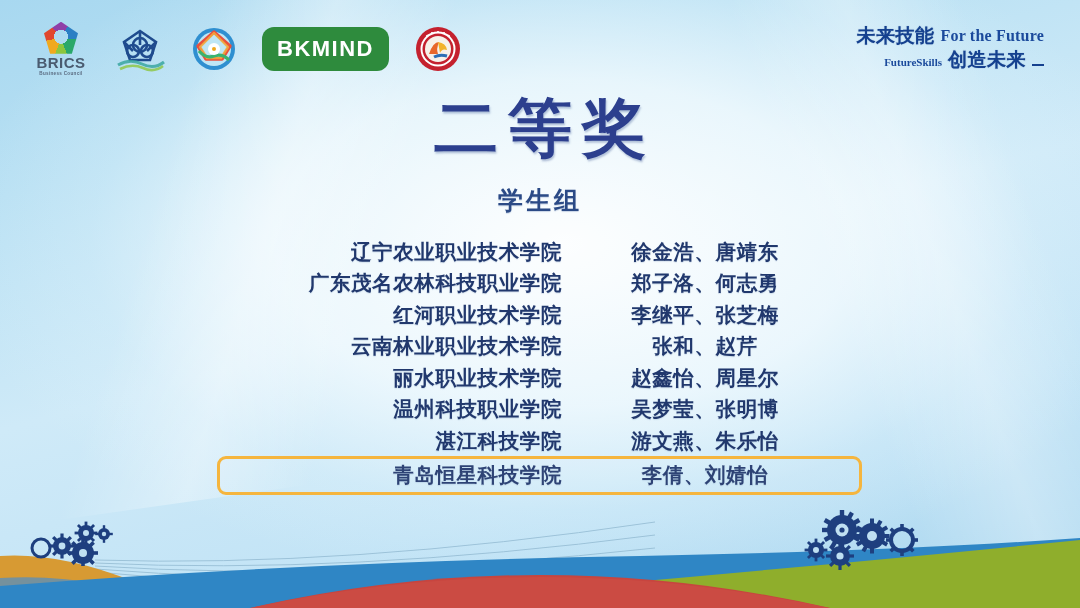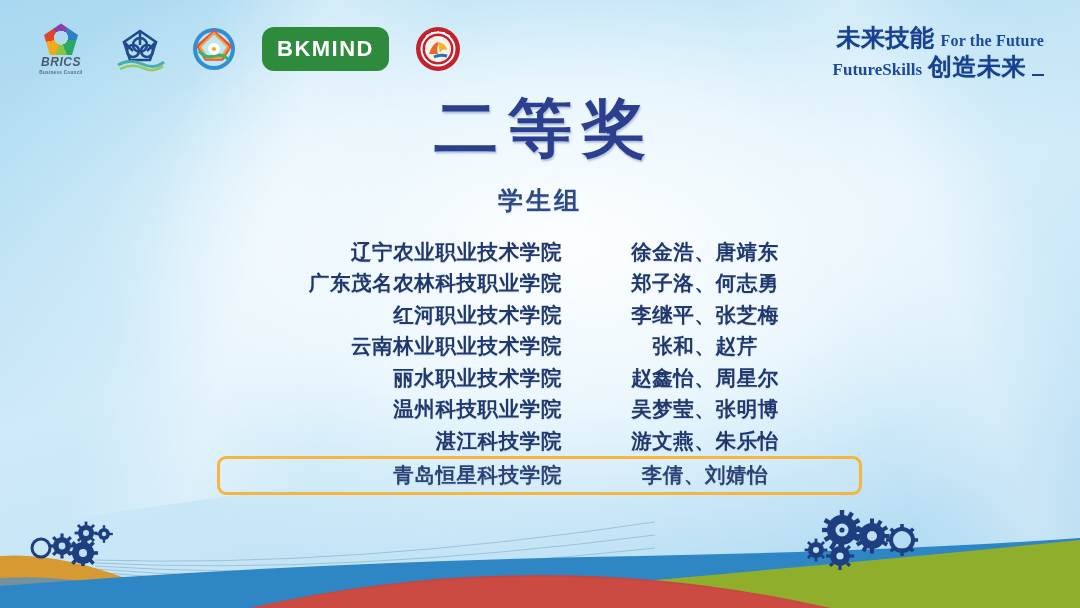--- a/index.html
+++ b/index.html
@@ -26,41 +26,41 @@
   .logobar{position:absolute;left:34px;top:22px;height:54px;display:flex;align-items:center;gap:26px;}
   .logo{position:relative;display:flex;flex-direction:column;align-items:center;justify-content:center;}
 
   
   .brics{width:54px;}
   .brics-mark{width:34px;height:32px;border-radius:6px;margin:0 auto;
     background:conic-gradient(from 200deg,#f0a91e 0deg 60deg,#e0462e 60deg 120deg,#8f3fa8 120deg 190deg,#2b7fc4 190deg 255deg,#2aa86a 255deg 320deg,#8cc63e 320deg 360deg);
     -webkit-mask:radial-gradient(circle 7px at 50% 46%,transparent 99%,#000 100%);
             mask:radial-gradient(circle 7px at 50% 46%,transparent 99%,#000 100%);
     clip-path:polygon(50% 0,100% 36%,82% 100%,18% 100%,0 36%);}
-  .brics-t1{font-size:12px;font-weight:700;color:#4a5b70;letter-spacing:.5px;line-height:1.1;margin-top:1px;font-style:italic;}
+  .brics-t1{font-size:15px;font-weight:700;color:#4a5b70;letter-spacing:.5px;line-height:1.1;margin-top:1px;}
   .brics-t2{font-size:4.6px;font-weight:700;color:#5a6b80;letter-spacing:.3px;}
 
   
   .knot{width:52px;height:48px;}
   
   .globe{width:44px;height:44px;}
   
   .bkmind{background:#2e8b3d;border-radius:12px;padding:9px 15px;}
   .bkmind span{color:#fff;font-size:22px;font-weight:700;letter-spacing:1.5px;font-family:"Liberation Sans",sans-serif;}
   
   .seal{width:46px;height:46px;}
 
   
   .brand{position:absolute;right:36px;top:26px;text-align:right;line-height:1;}
   .brand-row{display:flex;align-items:flex-end;justify-content:flex-end;gap:6px;}
-  .brand-cn{font-family:"DejaVu Sans",sans-serif;font-size:24px;font-weight:700;color:#15418f;letter-spacing:.5px;
+  .brand-cn{font-family:"DejaVu Sans",sans-serif;font-size:19px;font-weight:700;color:#15418f;letter-spacing:.5px;
     text-shadow:0 0 1px rgba(21,65,143,.5);}
   .brand-en{font-family:"Liberation Serif",serif;font-size:16px;font-weight:700;color:#1b4a9c;letter-spacing:.2px;padding-bottom:1px;}
   .brand-row2{margin-top:5px;}
-  .brand-en2{font-family:"Liberation Serif",serif;font-size:17px;font-weight:700;color:#1b4a9c;padding-bottom:1px;}
+  .brand-en2{font-family:"Liberation Serif",serif;font-size:11px;font-weight:700;color:#1b4a9c;padding-bottom:1px;}
   .brand-underline{display:inline-block;width:12px;height:2px;background:#15418f;margin-bottom:3px;}
 
   
   .title{position:absolute;top:96px;left:0;right:0;text-align:center;
     font-family:"DejaVu Sans",sans-serif;font-size:64px;font-weight:700;color:#2c3f8e;
     letter-spacing:10px;text-indent:10px;line-height:1;
     text-shadow:1px 2px 2px rgba(60,90,150,.35);}
   .subtitle{position:absolute;top:184px;left:0;right:0;text-align:center;
     font-family:Liberation Sans, sans-serif;font-size:25px;font-weight:700;color:#2b4a86;letter-spacing:3px;
     text-shadow:0 1px 1px rgba(80,110,170,.28);}

